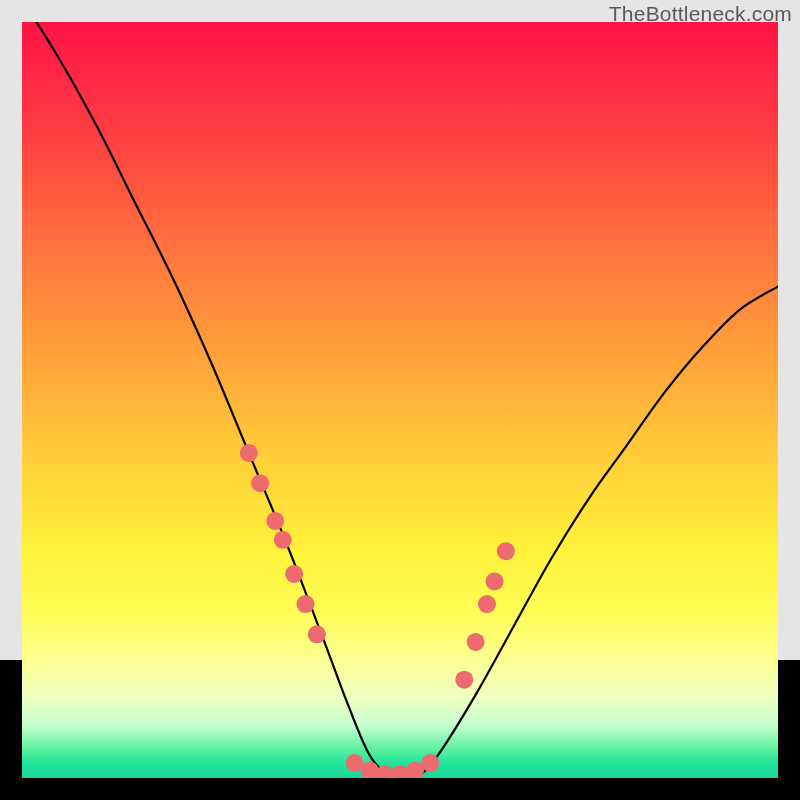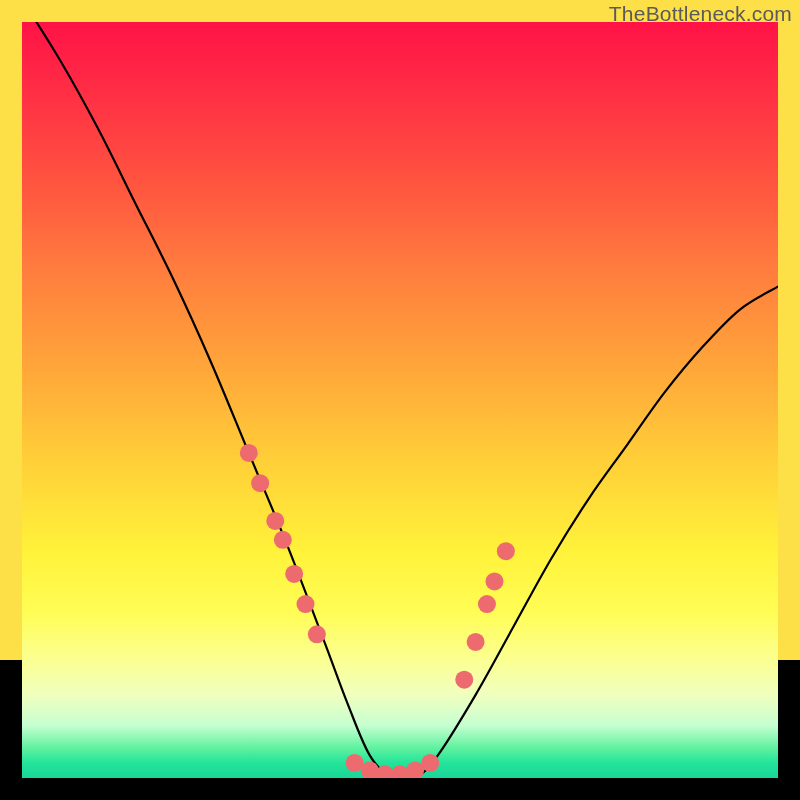--- a/index.html
+++ b/index.html
@@ -10,21 +10,21 @@
     overflow: hidden;
     background: #000;
     font-family: Arial, Helvetica, sans-serif;
   }
   .frame {
     position: absolute;
     top: 0;
     left: 0;
     width: 800px;
     height: 660px;
-    background: #fde047;
+    background: #e5e5e5;
   }
   .plot {
     position: absolute;
     top: 22px;
     left: 22px;
     width: 756px;
     height: 756px;
     background: linear-gradient(
       to bottom,
       #ff1345 0%,

